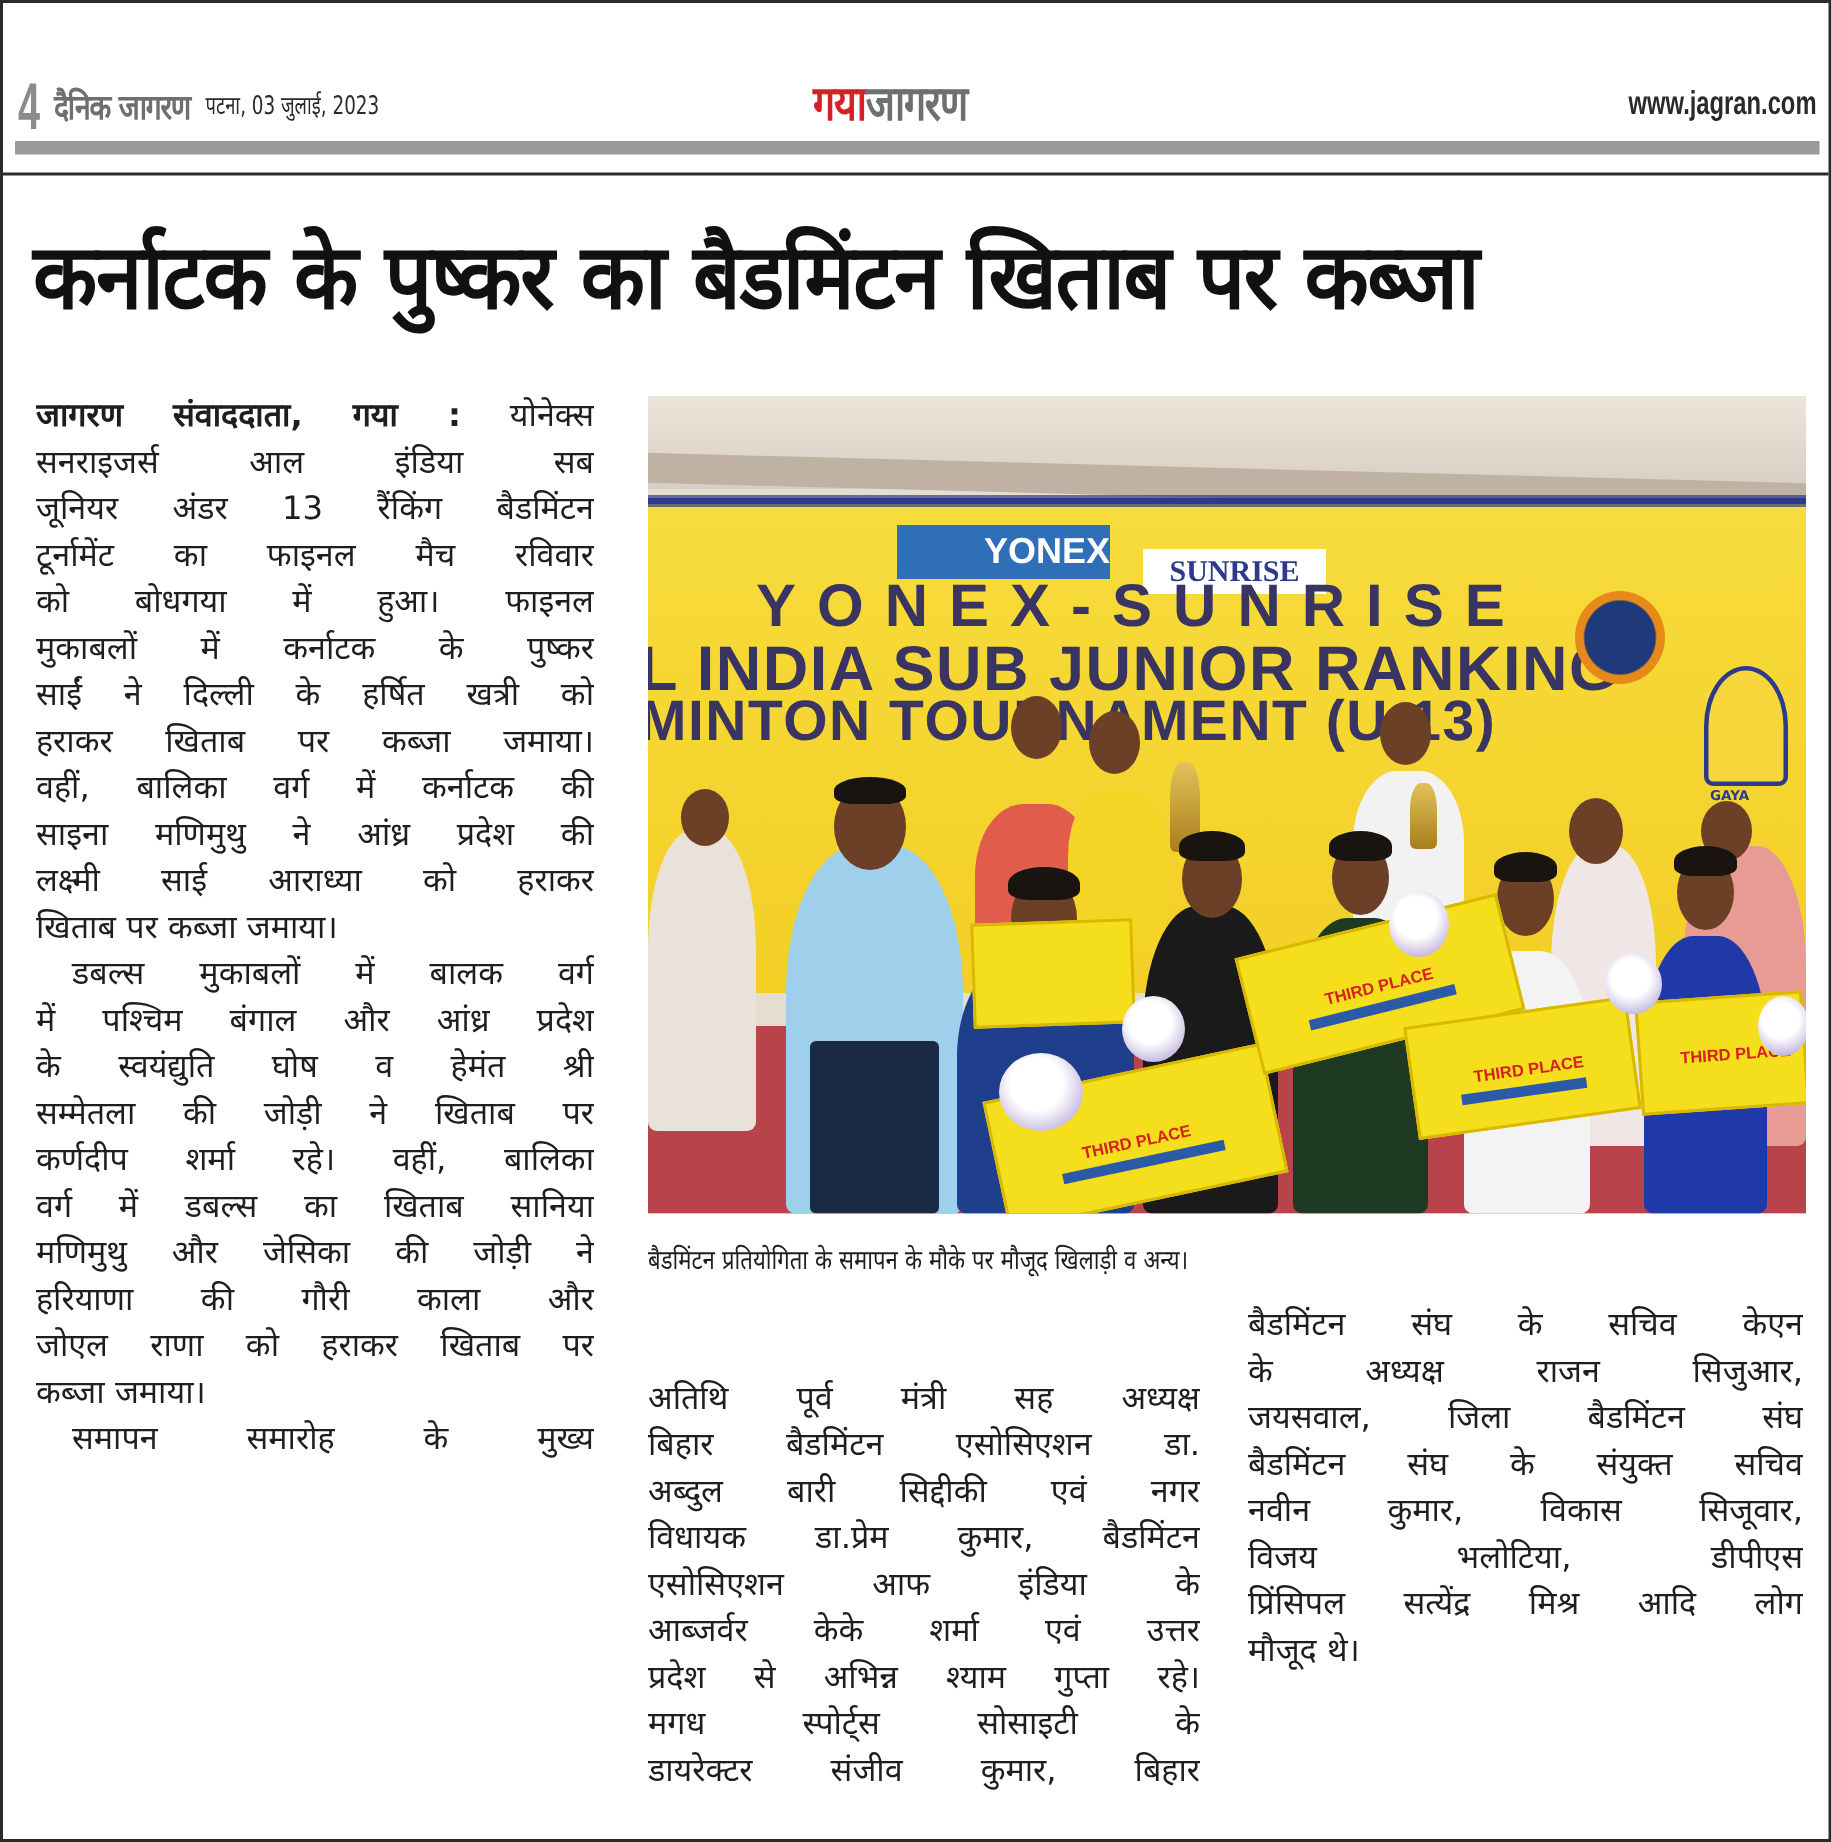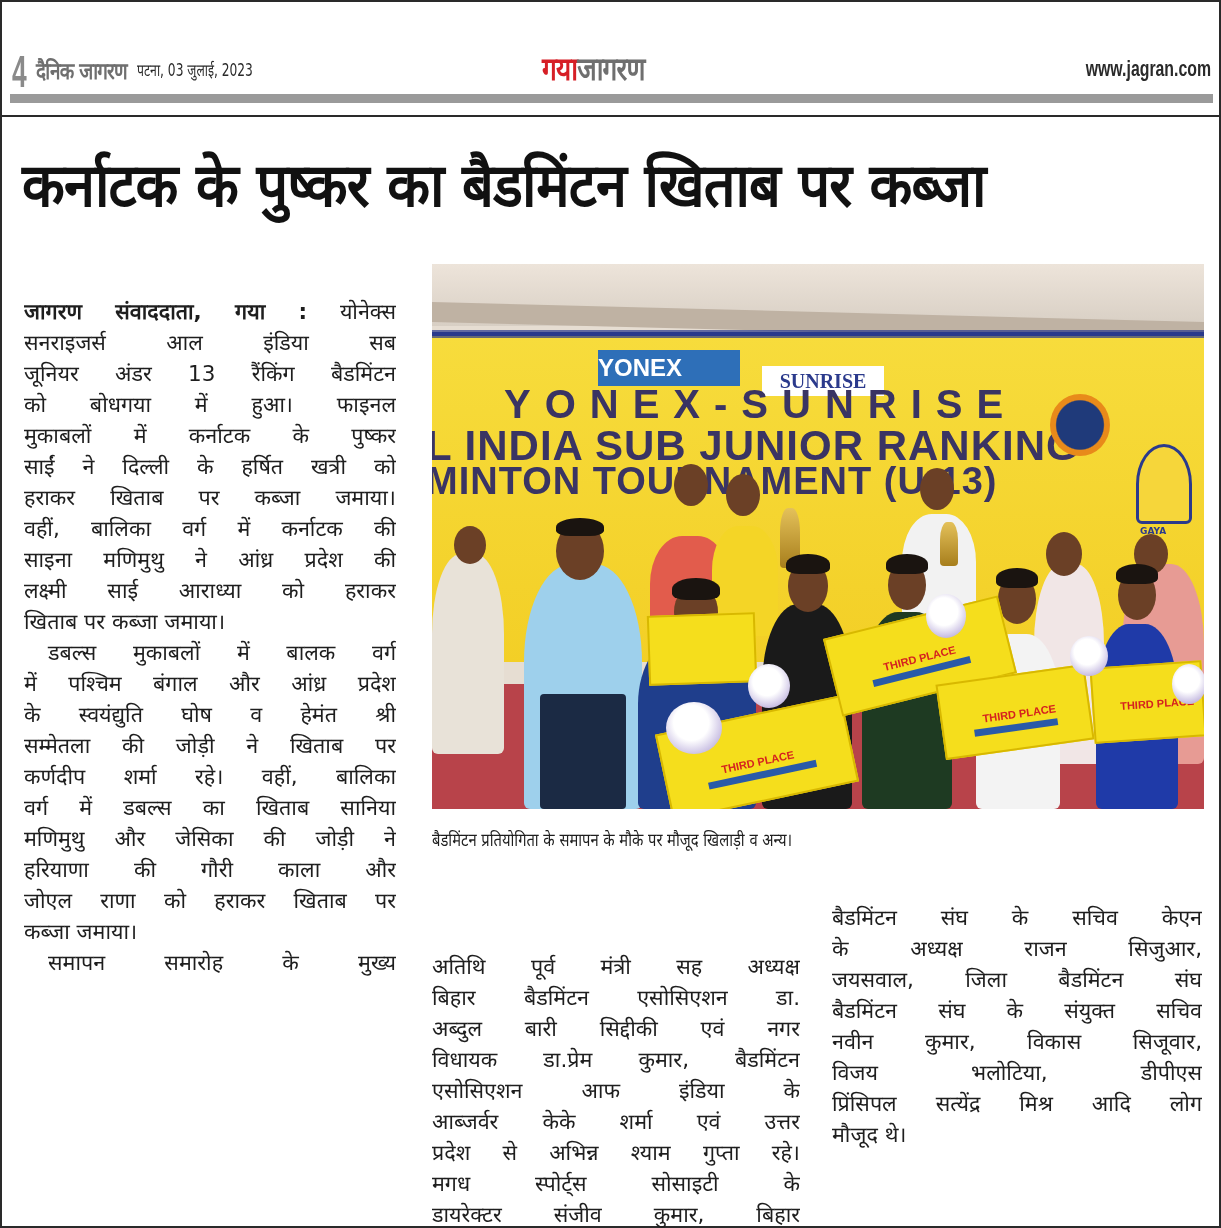--- a/index.html
+++ b/index.html
@@ -17,36 +17,36 @@
   .edition-logo .city { color: #d61f26; }
   .edition-logo .brand { color: #6f6f6f; }
   .site-url { position: absolute; right: 4px; top: 14px; font-family: "Liberation Sans", sans-serif; font-weight: bold; font-size: 22px; color: #2a2a2a; transform: scaleX(0.72); transform-origin: right top; white-space: nowrap; }
   .masthead-rule { position: absolute; left: 8px; top: 92px; width: 1203px; height: 9px; background: #9a9a9a; }
   .frame-rule { position: absolute; left: 0; top: 113px; width: 1217px; height: 2px; background: #2a2a2a; }
 
   
   .headline { position: absolute; left: 20px; top: 138px; width: 1180px; font-family: "DejaVu Sans", sans-serif; font-weight: bold; font-size: 60px; line-height: 90px; color: #111; white-space: nowrap; letter-spacing: -1px; transform: scaleX(0.93); transform-origin: left top; }
 
   
-  .col { position: absolute; font-family: "DejaVu Sans", sans-serif; font-size: 21.5px; line-height: 31px; color: #1e1e1e; text-align: justify; text-align-last: justify; margin-top: 34px; }
+  .col { position: absolute; font-family: "DejaVu Sans", sans-serif; font-size: 21.5px; line-height: 31px; color: #1e1e1e; text-align: justify; text-align-last: justify; }
   .col .line { display: block; white-space: nowrap; text-align: justify; text-align-last: justify; height: 31px; overflow: hidden; }
   .col .line.last { text-align-last: left; }
   .col .indent { padding-left: 24px; }
   .byline { font-weight: bold; }
   .col-1 { left: 22px; top: 260px; width: 372px; }
   .col-2 { left: 430px; top: 915px; width: 368px; }
   .col-3 { left: 830px; top: 866px; width: 370px; }
 
   
   .photo { position: absolute; left: 430px; top: 262px; width: 772px; height: 545px; overflow: hidden; background: #e6ddd2; }
   .photo .ceiling { position: absolute; left: 0; top: 0; width: 100%; height: 62px; background: linear-gradient(#ede4da, #d8cfc4); }
   .photo .ceiling-beam { position: absolute; left: 0; top: 48px; width: 100%; height: 20px; background: #bfb2a3; transform: skewY(1.5deg); }
   .photo .banner { position: absolute; left: 0; top: 68px; width: 100%; height: 330px; background: linear-gradient(#f7dc3c, #f3cf26); border-top: 4px solid #2b3a8c; }
   .photo .banner-blue-strip { position: absolute; left: 0; top: 66px; width: 100%; height: 8px; background: #2b3a8c; opacity: .7; }
-  .photo .logo-yonex { position: absolute; left: 166px; top: 86px; width: 142px; height: 36px; background: #2e6fb8; color: #fff; font-family: "Liberation Sans", sans-serif; font-weight: bold; font-size: 24px; line-height: 36px; text-align: left; }
+  .photo .logo-yonex { position: absolute; left: 166px; top: 86px; width: 142px; height: 36px; background: #2e6fb8; color: #fff; font-family: "Liberation Sans", sans-serif; font-weight: bold; font-size: 24px; line-height: 36px; text-align: right; }
   .photo .logo-sunrise { position: absolute; left: 330px; top: 102px; width: 122px; height: 30px; background: #fff; color: #2b3a8c; font-family: "Liberation Serif", serif; font-weight: bold; font-size: 20px; line-height: 30px; text-align: center; }
   .photo .banner-line { position: absolute; font-family: "Liberation Sans", sans-serif; font-weight: bold; color: #3a3463; white-space: nowrap; }
   .photo .bl1 { left: 72px; top: 118px; font-size: 40px; letter-spacing: 14px; }
   .photo .bl2 { left: -6px; top: 158px; font-size: 42px; letter-spacing: 1px; }
   .photo .bl3 { left: -6px; top: 196px; font-size: 38px; letter-spacing: 1px; }
   .photo .emblem { position: absolute; left: 618px; top: 130px; width: 60px; height: 62px; border-radius: 50%; background: radial-gradient(#1f3a7a 55%, #e88a1a 58%); }
   .photo .gaya-logo { position: absolute; left: 704px; top: 180px; width: 56px; height: 80px; border-radius: 50% 50% 6px 6px; border: 3px solid #2b3a8c; background: #f6d63a; }
   .photo .gaya-text { position: absolute; left: 708px; top: 262px; font-size: 9px; color: #2b3a8c; font-weight: bold; }
   .photo .floor { position: absolute; left: 0; top: 420px; width: 100%; height: 125px; background: #b8434a; }
   .photo .person { position: absolute; border-radius: 40% 40% 6px 6px; }
@@ -76,20 +76,21 @@
   </div>
   <div class="masthead-rule"></div>
   <div class="frame-rule"></div>
 
   <h1 class="headline">कर्नाटक के पुष्कर का बैडमिंटन खिताब पर कब्जा</h1>
 
   <div class="col col-1">
     <span class="line"><span class="byline">जागरण संवाददाता, गया :</span><span> योनेक्स</span></span>
     <span class="line">सनराइजर्स आल इंडिया सब</span>
     <span class="line">जूनियर अंडर 13 रैंकिंग बैडमिंटन</span>
+    <span class="line">टूर्नामेंट का फाइनल मैच रविवार</span>
     <span class="line">को बोधगया में हुआ। फाइनल</span>
     <span class="line">मुकाबलों में कर्नाटक के पुष्कर</span>
     <span class="line">साईं ने दिल्ली के हर्षित खत्री को</span>
     <span class="line">हराकर खिताब पर कब्जा जमाया।</span>
     <span class="line">वहीं, बालिका वर्ग में कर्नाटक की</span>
     <span class="line">साइना मणिमुथु ने आंध्र प्रदेश की</span>
     <span class="line">लक्ष्मी साई आराध्या को हराकर</span>
     <span class="line last">खिताब पर कब्जा जमाया।</span>
     <span class="line indent">डबल्स मुकाबलों में बालक वर्ग</span>
     <span class="line">में पश्चिम बंगाल और आंध्र प्रदेश</span>

